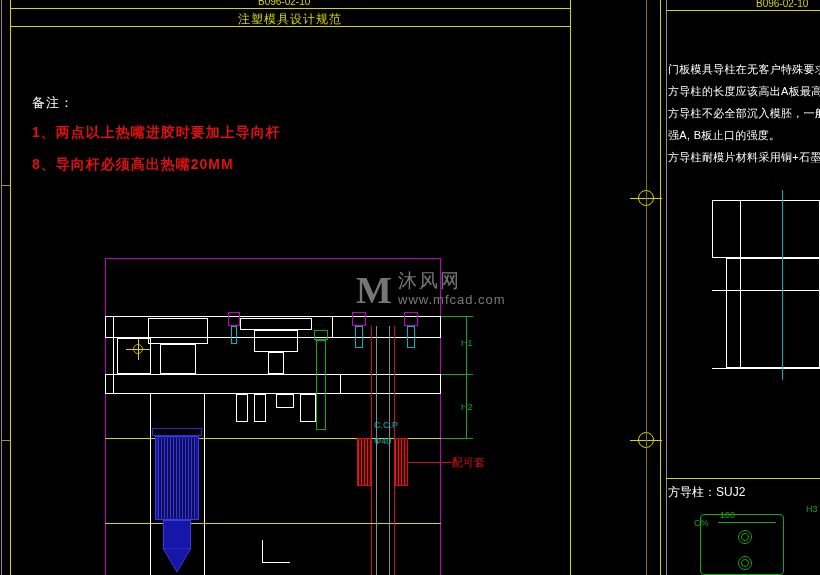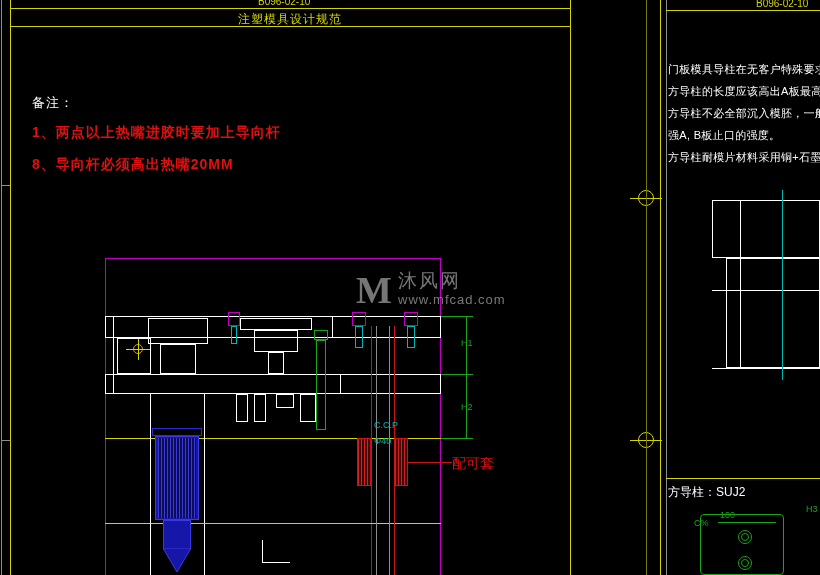--- a/index.html
+++ b/index.html
@@ -163,21 +163,21 @@
   }
   .dim-label-c {
     position: absolute;
     color: #00b7b7;
     font-size: 9px;
     white-space: nowrap;
   }
   .red-label {
     position: absolute;
     color: #e01010;
-    font-size: 14px;
+    font-size: 11px;
     white-space: nowrap;
   }
   .gray-label {
     position: absolute;
     color: #b0b0b0;
     font-size: 9px;
     white-space: nowrap;
   }
 
   

